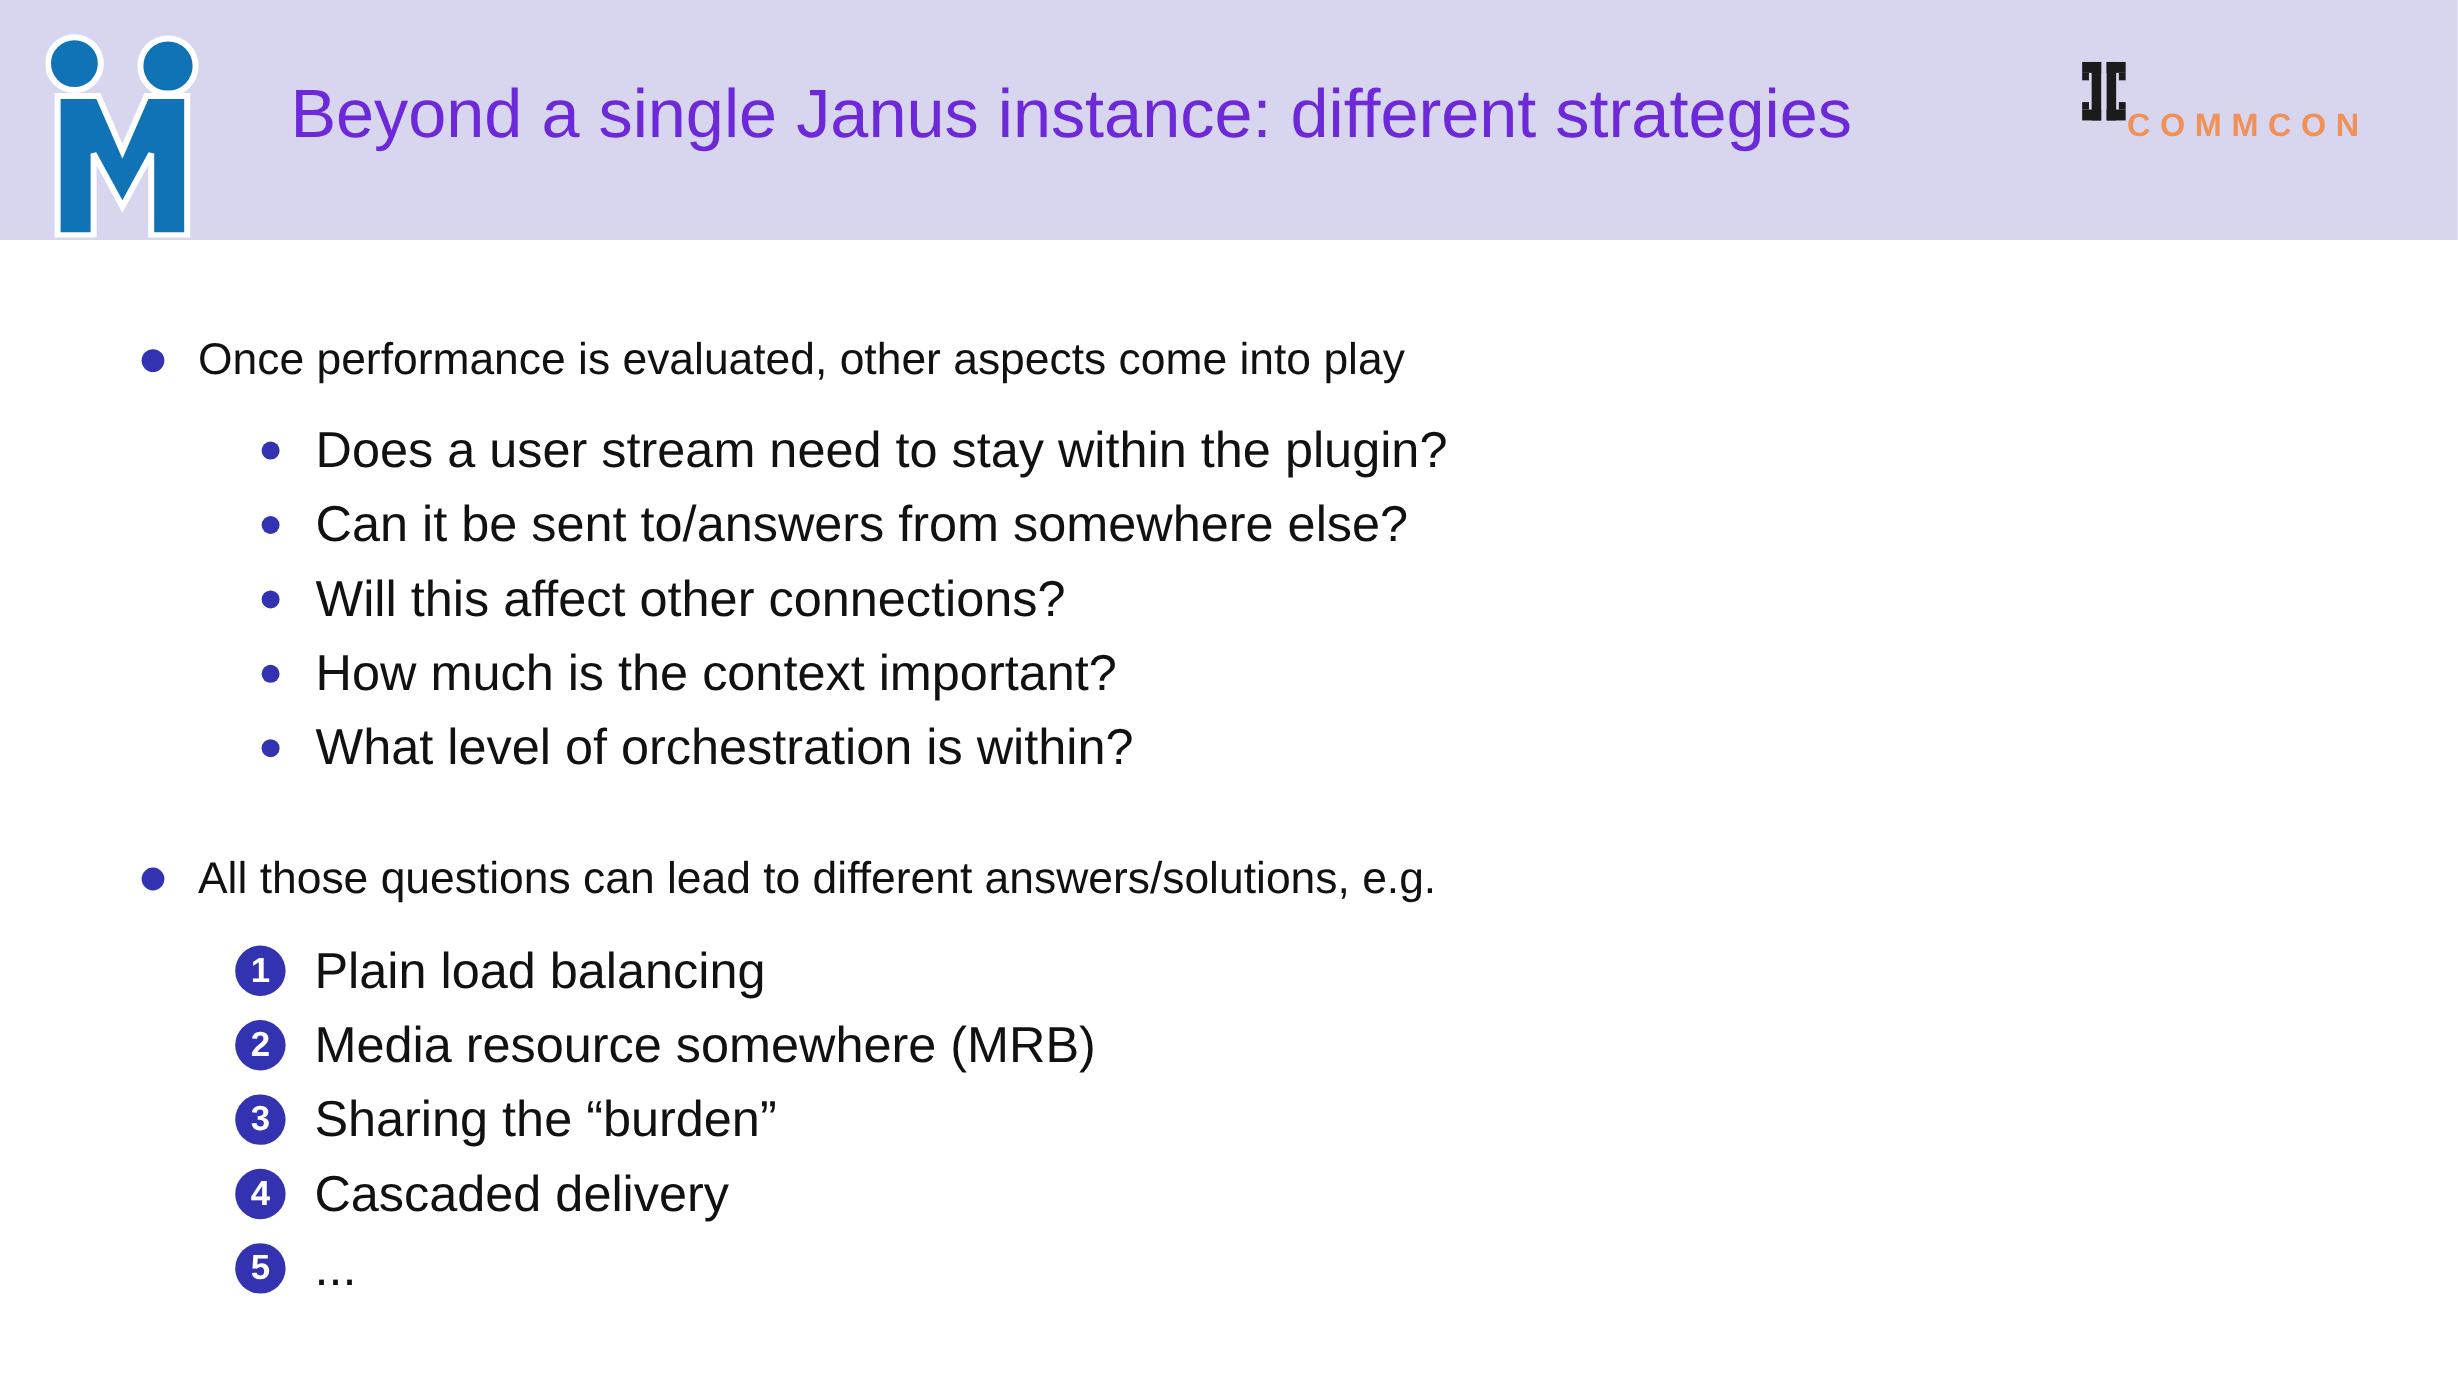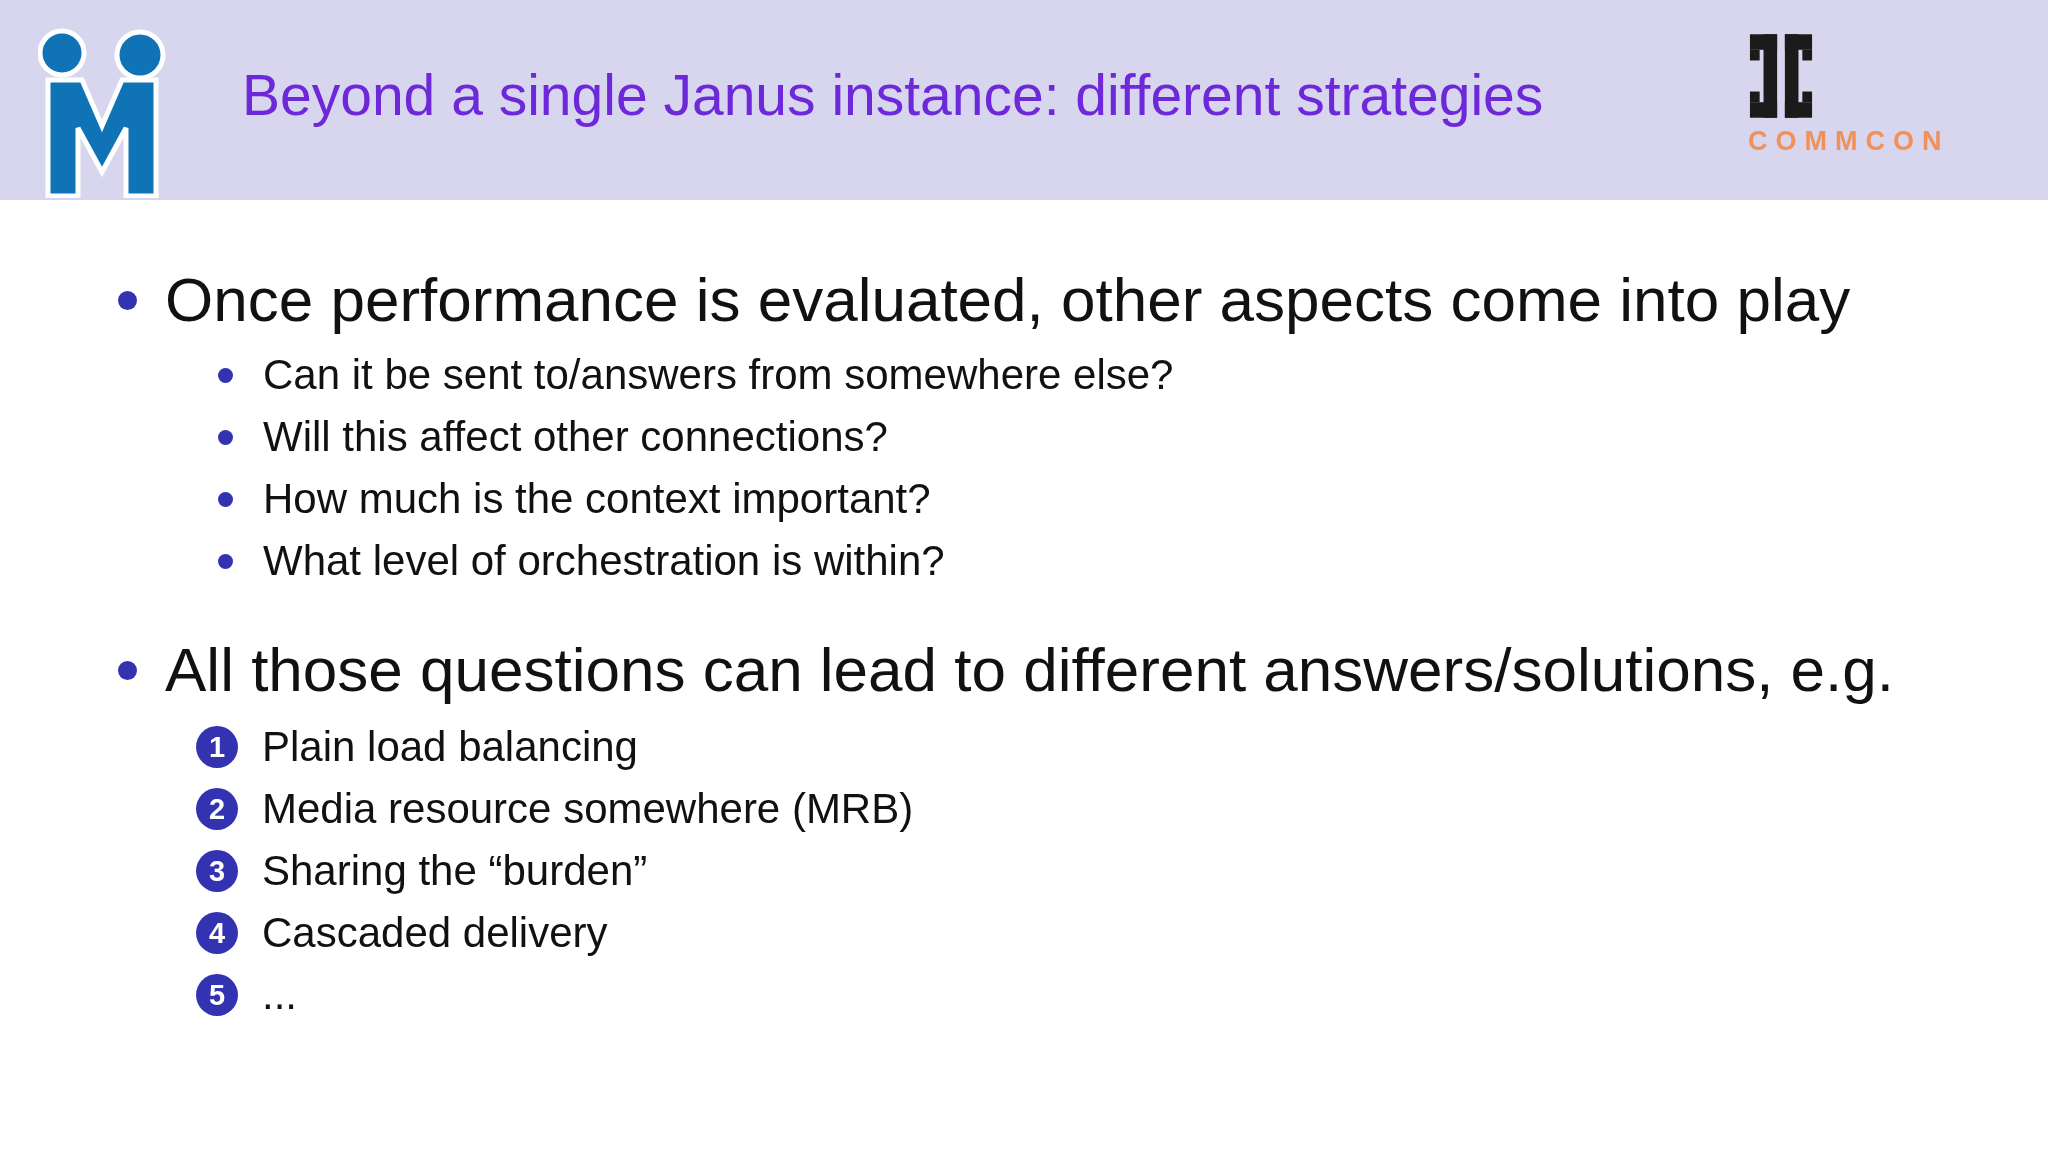--- a/index.html
+++ b/index.html
@@ -34,46 +34,46 @@
     position: absolute;
     left: 242px;
     top: 64px;
     font-size: 57px;
     line-height: 1.1;
     color: #6d28d9;
     white-space: nowrap;
   }
   .commcon {
     position: absolute;
-    right: 60px;
+    right: 74px;
     top: 32px;
     width: 240px;
     display: flex;
-    flex-direction: column;
-    align-items: flex-start;
+    flex-direction: row;
+    align-items: flex-end;
   }
   .commcon-glyph { width: 66px; height: 88px; }
   .commcon-label {
     margin-top: 6px;
     font-size: 27px;
     font-weight: bold;
     letter-spacing: 8px;
     color: #f0915a;
     white-space: nowrap;
   }
 
   
   .body {
     padding: 70px 60px 0 96px;
     color: #111111;
   }
   .l1-item {
     display: flex;
     align-items: baseline;
-    font-size: 62px;
+    font-size: 37px;
     line-height: 60px;
   }
   .l1-dot {
     flex: 0 0 auto;
     width: 19px;
     height: 19px;
     border-radius: 50%;
     background: #3333b2;
     margin-left: 22px;
     margin-right: 28px;
@@ -155,20 +155,24 @@
   <div class="body">
 
     <div class="l1-item">
       <span class="l1-dot"></span>
       <span>Once performance is evaluated, other aspects come into play</span>
     </div>
 
     <div class="sub-list">
       <div class="sub-item">
         <span class="sub-dot"></span>
+        <span>Does a user stream need to stay within the plugin?</span>
+      </div>
+      <div class="sub-item">
+        <span class="sub-dot"></span>
         <span>Can it be sent to/answers from somewhere else?</span>
       </div>
       <div class="sub-item">
         <span class="sub-dot"></span>
         <span>Will this affect other connections?</span>
       </div>
       <div class="sub-item">
         <span class="sub-dot"></span>
         <span>How much is the context important?</span>
       </div>

